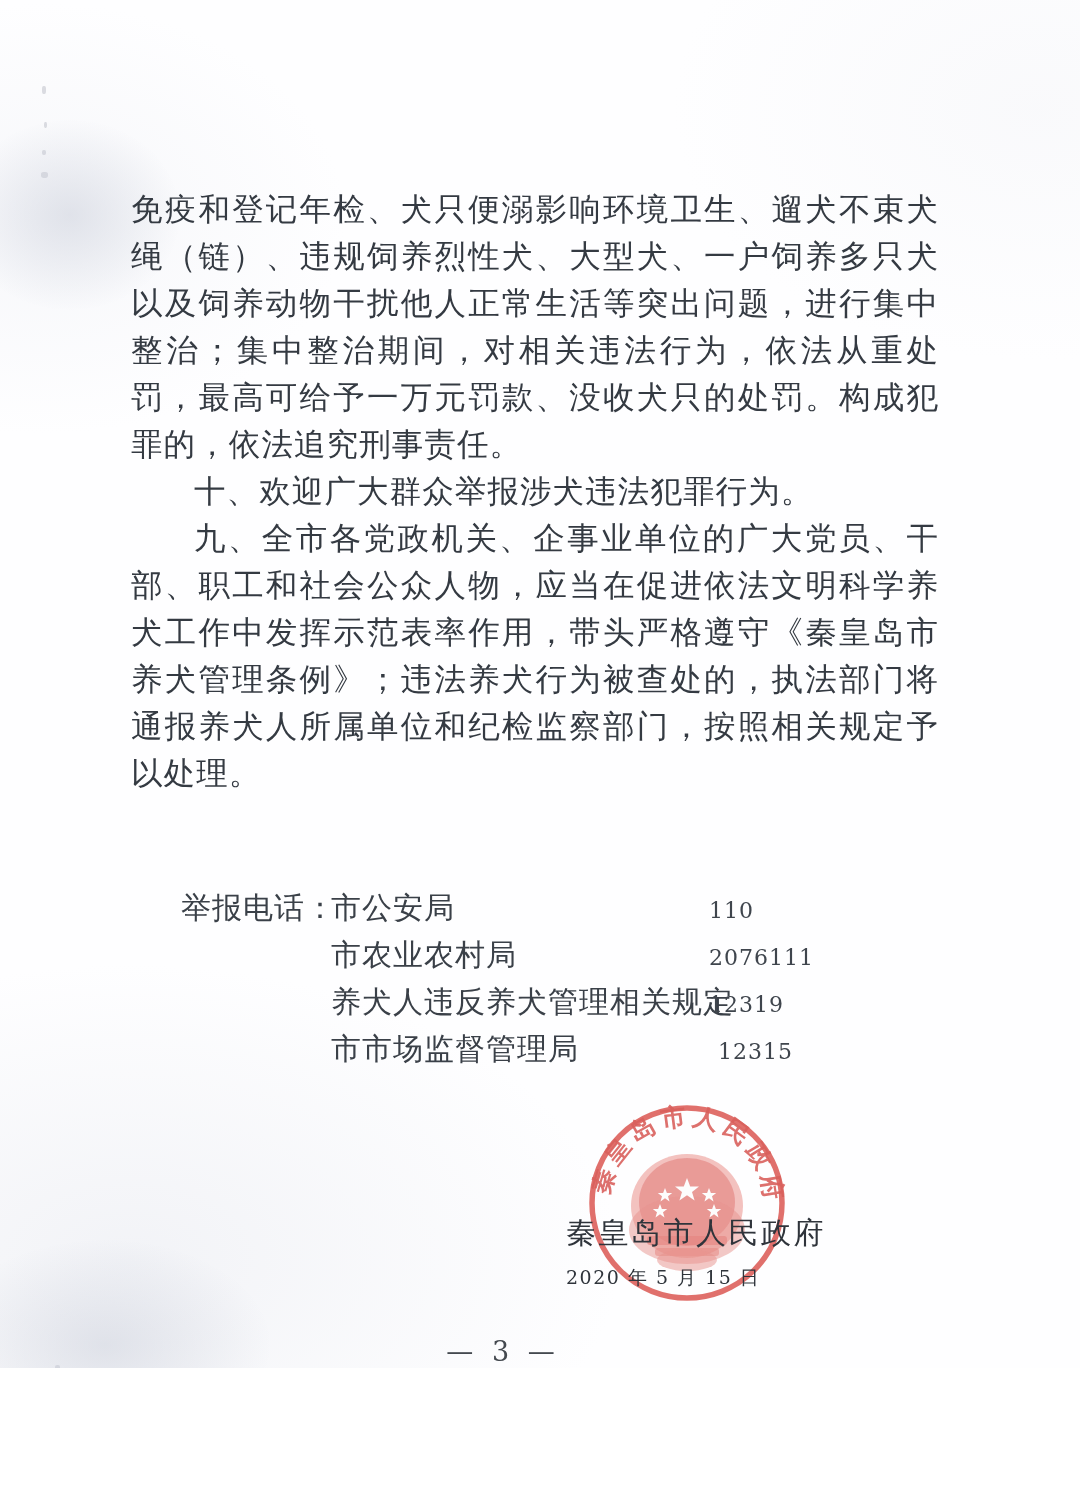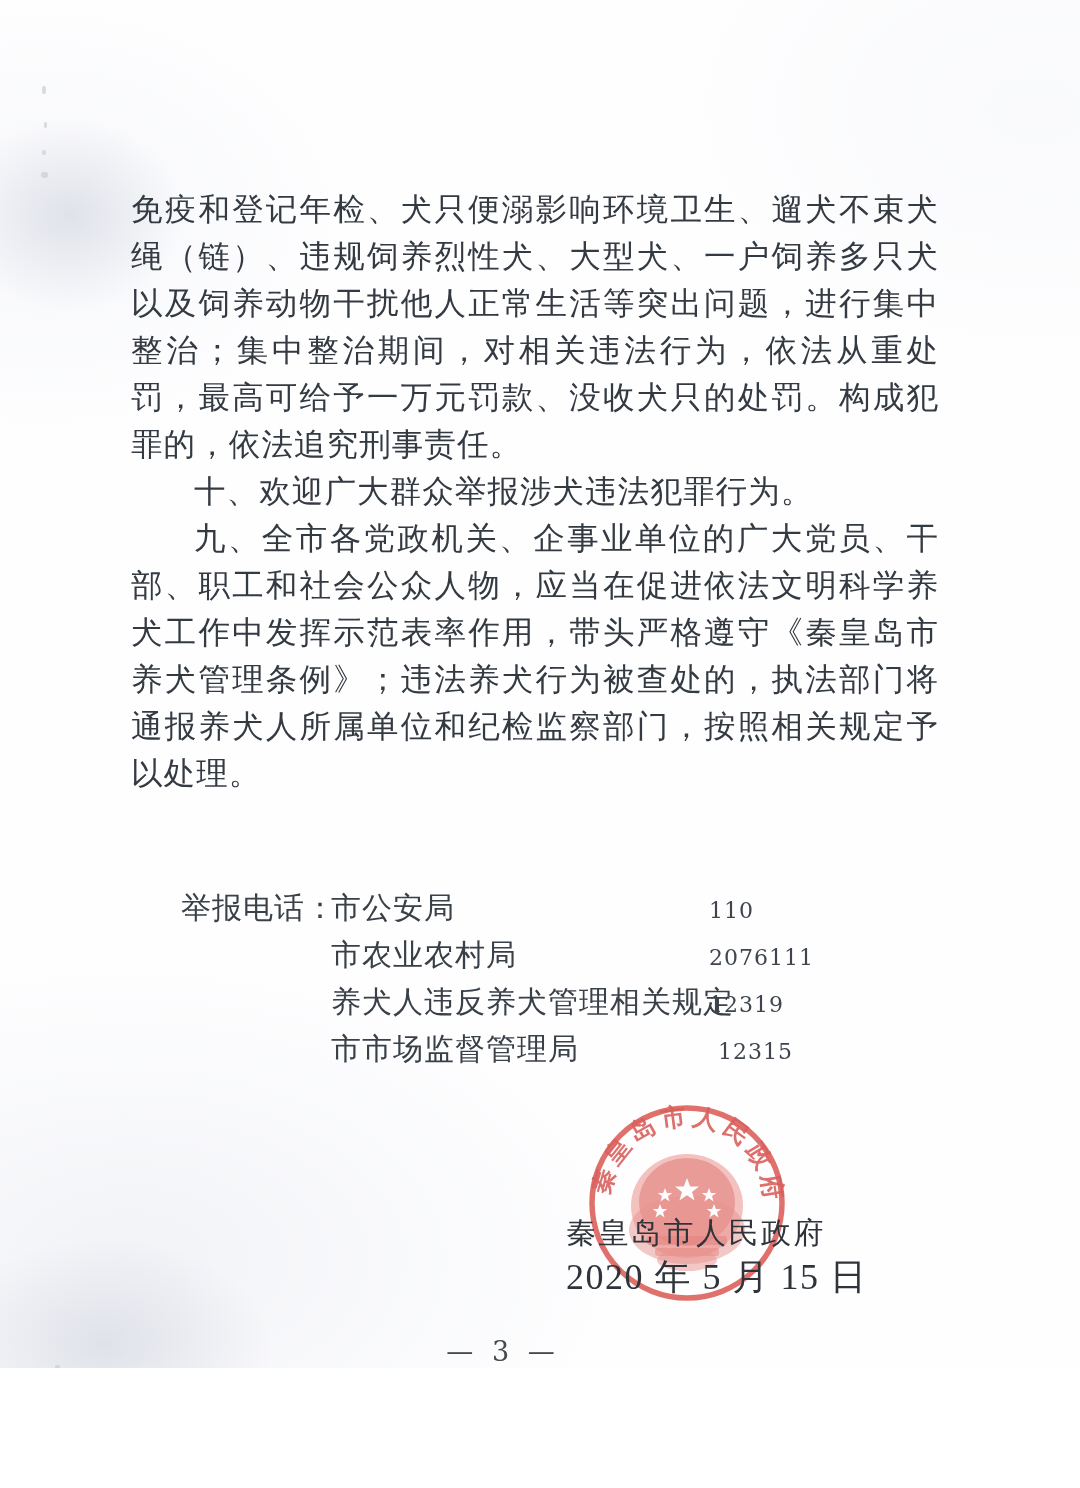--- a/index.html
+++ b/index.html
@@ -117,23 +117,22 @@
     position: absolute;
     left: 566px;
     top: 1210px;
     color: #2f343b;
     font-size: 30px;
     letter-spacing: 2.5px;
     line-height: 45px;
     white-space: nowrap;
   }
   .sign-date {
-    font-size: 36px;
+    font-size: 19px;
     letter-spacing: 1.5px;
-    font-family: Liberation Serif, serif;
   }
 
   
   .page-num {
     position: absolute;
     left: 0;
     top: 1336px;
     width: 1080px;
     text-align: center;
     padding-right: 74px;

